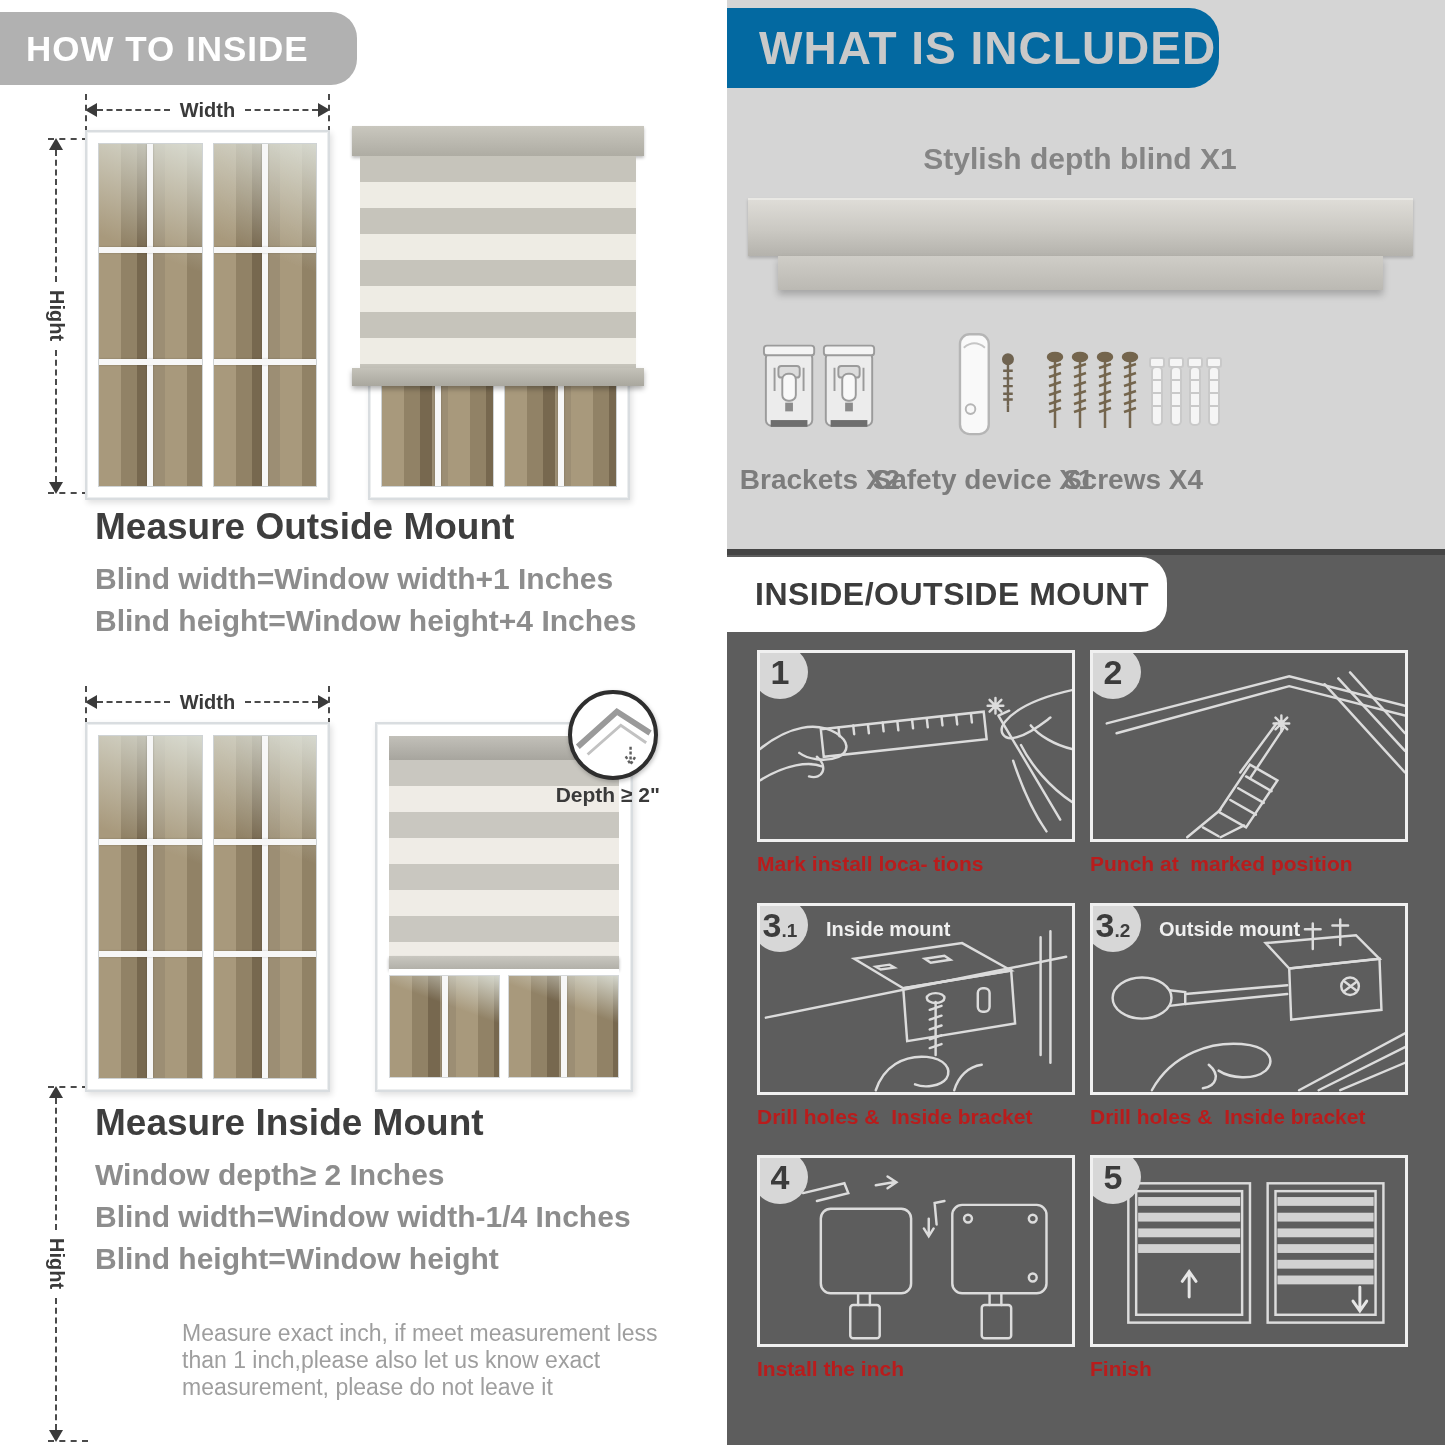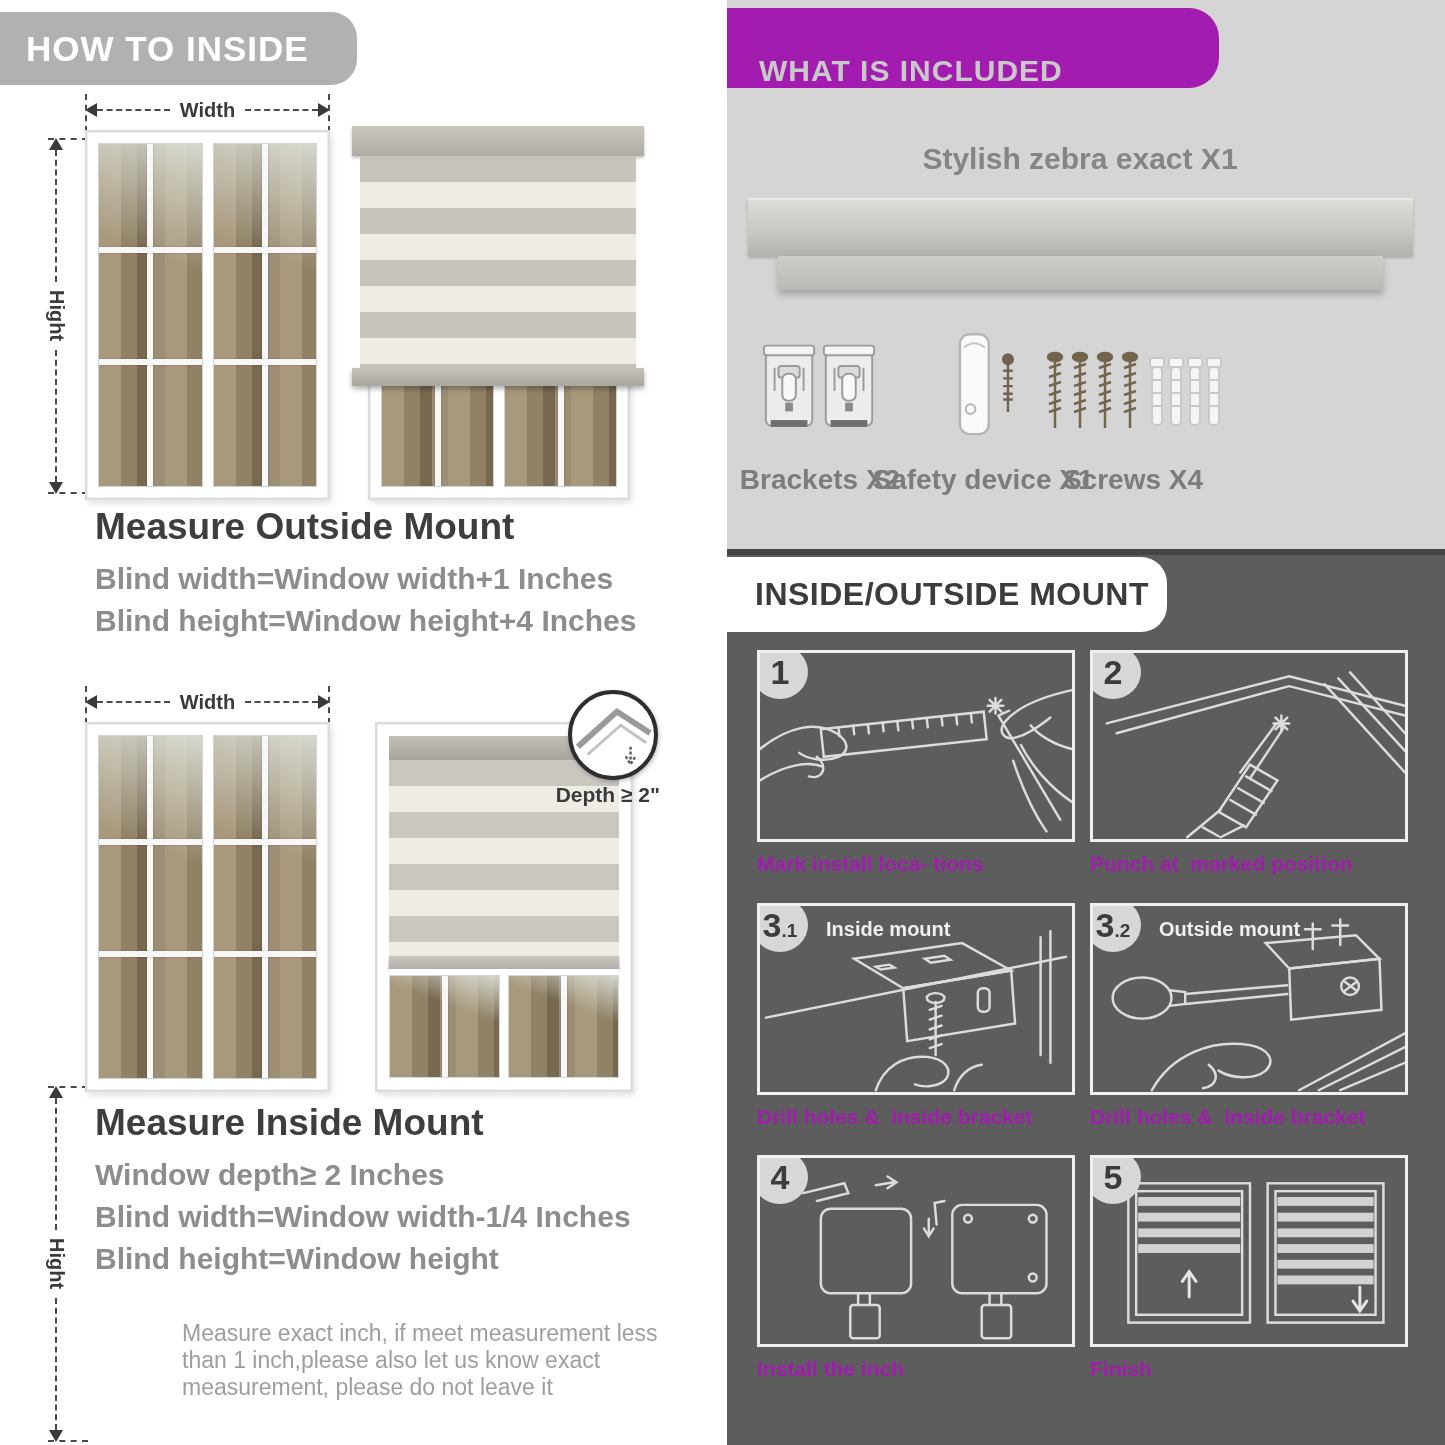--- a/index.html
+++ b/index.html
@@ -2,21 +2,21 @@
 <html><head>
 <meta charset="utf-8">
 <style>
   html,body{margin:0;padding:0;}
   body{width:1445px;height:1445px;font-family:"Liberation Sans",sans-serif;background:#fff;}
   .page{position:relative;width:1445px;height:1445px;background:#fff;overflow:hidden;}
   .abs{position:absolute;box-sizing:border-box;}
   
   .banner{display:flex;align-items:center;font-weight:bold;box-sizing:border-box;}
   .banner-gray{background:#b1b1b1;color:#fff;border-radius:0 26px 26px 0;font-size:35px;padding-left:26px;letter-spacing:1px;}
-  .banner-white-lt{background:#a21caf;color:#c9c9c9;border-radius:0 30px 30px 0;font-size:30px;padding-left:32px;letter-spacing:1px;align-items:flex-end;}
+  .banner-white-lt{background:#0369a1;color:#c9c9c9;border-radius:0 30px 30px 0;font-size:46px;padding-left:32px;letter-spacing:1px;}
   .banner-white-dk{background:#fff;color:#3c3c3c;border-radius:0 26px 26px 0;font-size:32px;padding-left:28px;letter-spacing:.5px;}
   
   .win{background:#fff;border:2px solid #d9dde0;box-shadow:0 0 0 1px #eceeef inset, 2px 3px 6px rgba(0,0,0,.12);padding:11px;display:flex;gap:10px;}
   .sash{flex:1;position:relative;overflow:hidden;border:1px solid #cfd3d5;}
   .photo{background:
     linear-gradient(200deg, rgba(222,226,218,.9) 0%, rgba(222,226,218,0) 34%),
     repeating-linear-gradient(90deg,#a8997c 0 22px,#918266 22px 38px,#77684f 38px 50px,#9c8e74 50px 66px),
     linear-gradient(180deg,#958768,#7d6f56);}
   .vline{position:absolute;top:0;bottom:0;left:calc(50% - 3px);width:6px;background:#f7f7f7;box-shadow:0 0 2px rgba(0,0,0,.25);}
   .hline{position:absolute;left:0;right:0;height:6px;background:#f7f7f7;box-shadow:0 0 2px rgba(0,0,0,.25);}
@@ -62,21 +62,21 @@
   .headrail{background:linear-gradient(180deg,#dedcd7 0%,#cac8c2 55%,#b4b2ac 100%);border-top:2px solid #e9e8e4;box-shadow:0 2px 3px rgba(0,0,0,.2);}
   .headrail-lip{background:linear-gradient(180deg,#cfcdc7,#bbb9b3);box-shadow:0 5px 7px rgba(0,0,0,.22);}
   
   .step{position:absolute;width:318px;}
   .frame{position:relative;height:186px;border:3px solid #f0f0f0;overflow:hidden;}
   .frame svg{position:absolute;inset:0;width:100%;height:100%;}
   .badge{position:absolute;top:-8px;left:-8px;width:56px;height:54px;background:#d7d7d7;border-radius:50%;display:flex;align-items:center;justify-content:center;color:#3c3c3c;}
   .badge-num{font-size:34px;font-weight:bold;}
   .badge-sub{font-size:19px;font-weight:bold;margin-top:12px;}
   .step-label{position:absolute;left:66px;top:12px;font-size:20px;font-weight:bold;color:#efefef;}
-  .step-caption{margin-top:10px;font-size:21px;font-weight:bold;color:#a21caf;white-space:pre;}
+  .step-caption{margin-top:10px;font-size:21px;font-weight:bold;color:#b91c1c;white-space:pre;}
   
   .mag{border-radius:50%;border:4px solid #2e2e2e;background:#fff;overflow:hidden;box-shadow:1px 2px 4px rgba(0,0,0,.25);}
 </style>
 </head>
 <body>
 
 <div class="page">
 
   <div class="abs banner banner-gray" style="left:0;top:12px;width:357px;height:73px;">
     <span>HOW TO INSIDE</span>
@@ -185,21 +185,21 @@
   <div class="abs formula" style="left:95px;top:1158px;width:630px;">Window depth≥ 2 Inches</div>
   <div class="abs formula" style="left:95px;top:1200px;width:630px;">Blind width=Window width-1/4 Inches</div>
   <div class="abs formula" style="left:95px;top:1242px;width:630px;">Blind height=Window height</div>
 
   <div class="abs warn-text" style="left:182px;top:1320px;width:505px;">Measure exact inch, if meet measurement less than 1 inch,please also let us know exact measurement, please do not leave it</div>
 
   <div class="abs rt-bg" style="left:727px;top:0;width:718px;height:549px;"></div>
   <div class="abs banner banner-white-lt" style="left:727px;top:8px;width:492px;height:80px;">
     <span>WHAT IS INCLUDED</span>
   </div>
-  <div class="abs blind-label" style="left:780px;top:142px;width:600px;">Stylish zebra exact X1</div>
+  <div class="abs blind-label" style="left:780px;top:142px;width:600px;">Stylish depth blind X1</div>
   <div class="abs headrail" style="left:748px;top:198px;width:665px;height:58px;"></div>
   <div class="abs headrail-lip" style="left:778px;top:256px;width:605px;height:34px;"></div>
 
   <div class="abs" style="left:762px;top:340px;width:116px;height:106px;">
     <svg viewBox="0 0 120 104" style="width:100%;height:100%;">
       <defs>
         <g id="brk">
           <rect x="4" y="10" width="48" height="76" rx="6" fill="#ececec" stroke="#9b9b9b" stroke-width="2"></rect>
           <rect x="2" y="3" width="52" height="10" rx="3" fill="#f4f4f4" stroke="#9b9b9b" stroke-width="2"></rect>
           <rect x="17" y="24" width="22" height="12" rx="3" fill="#dcdcdc" stroke="#9b9b9b" stroke-width="2"></rect>

